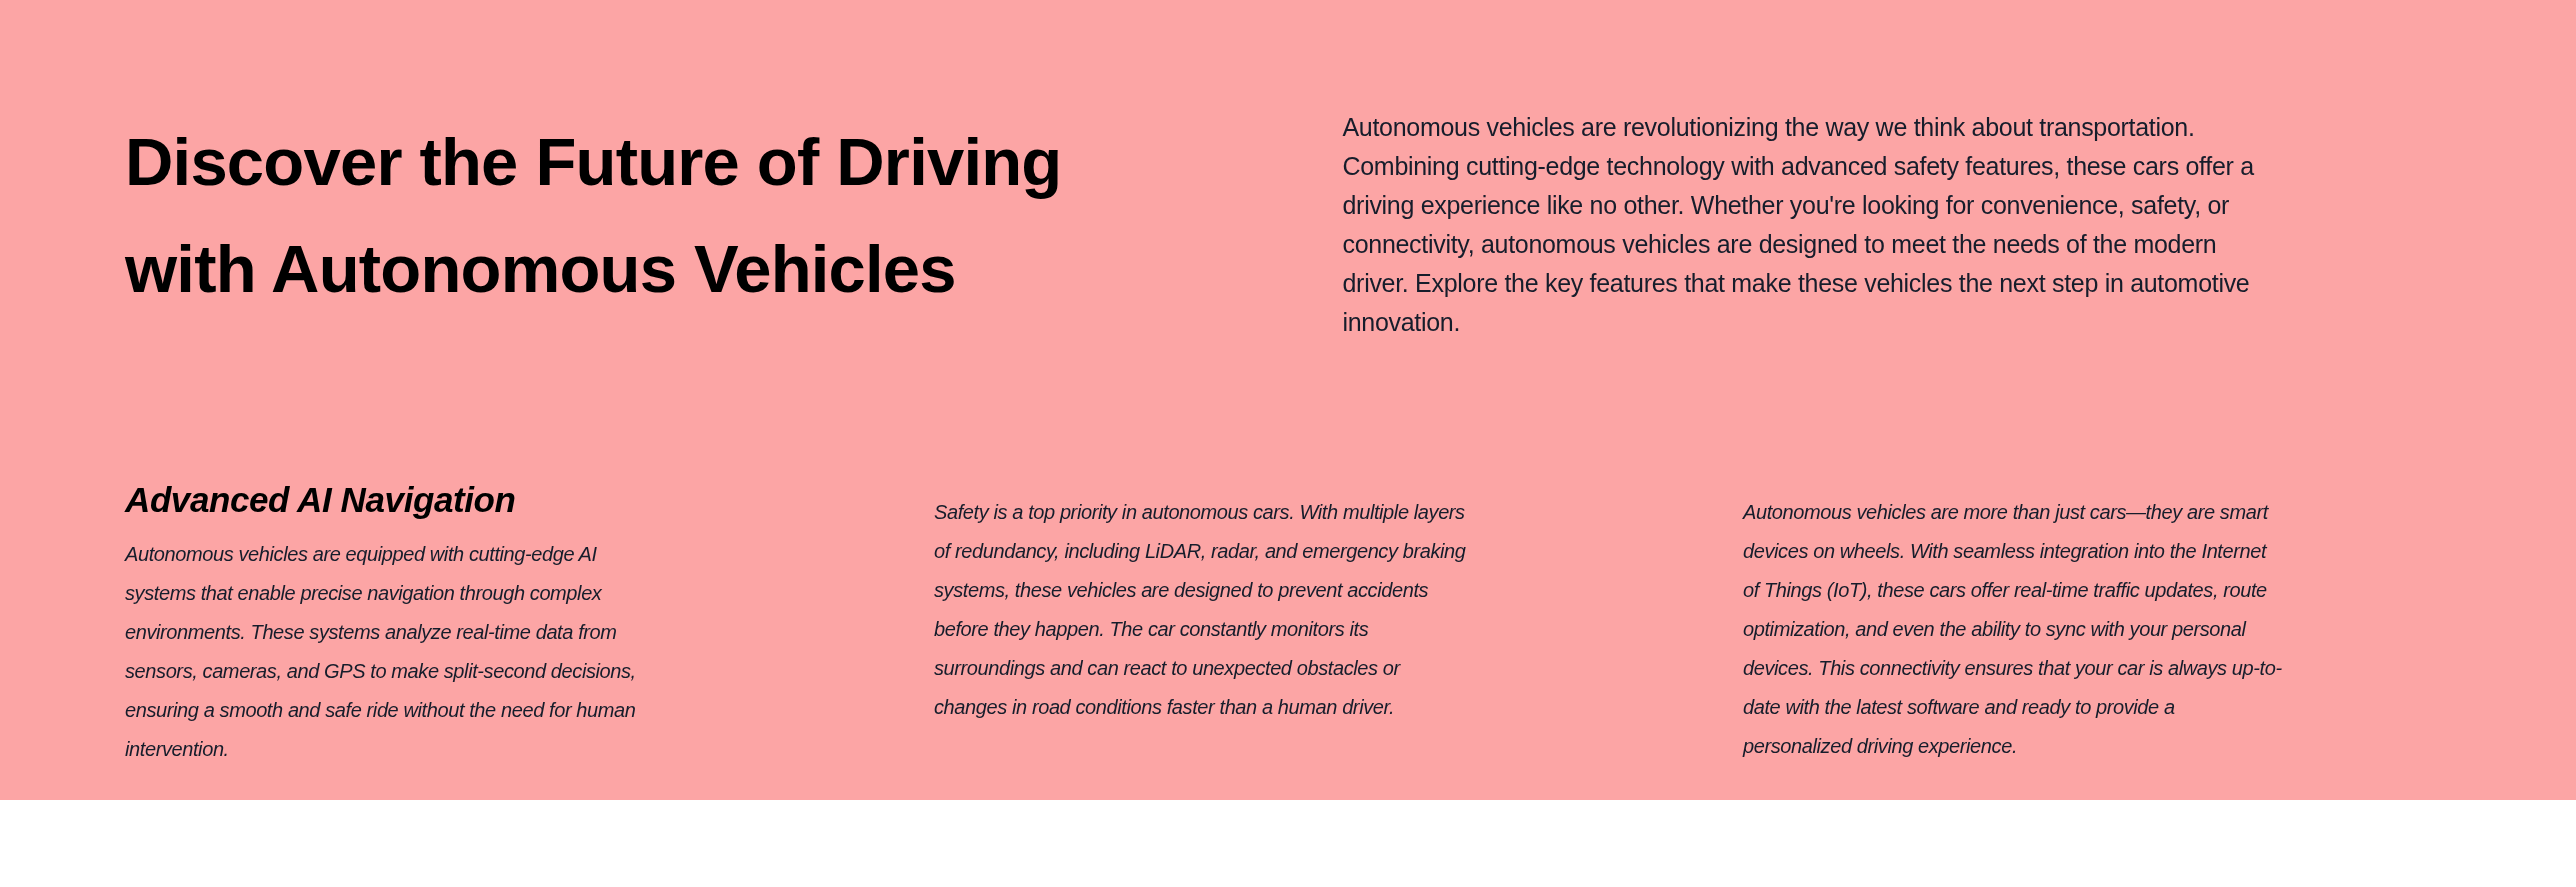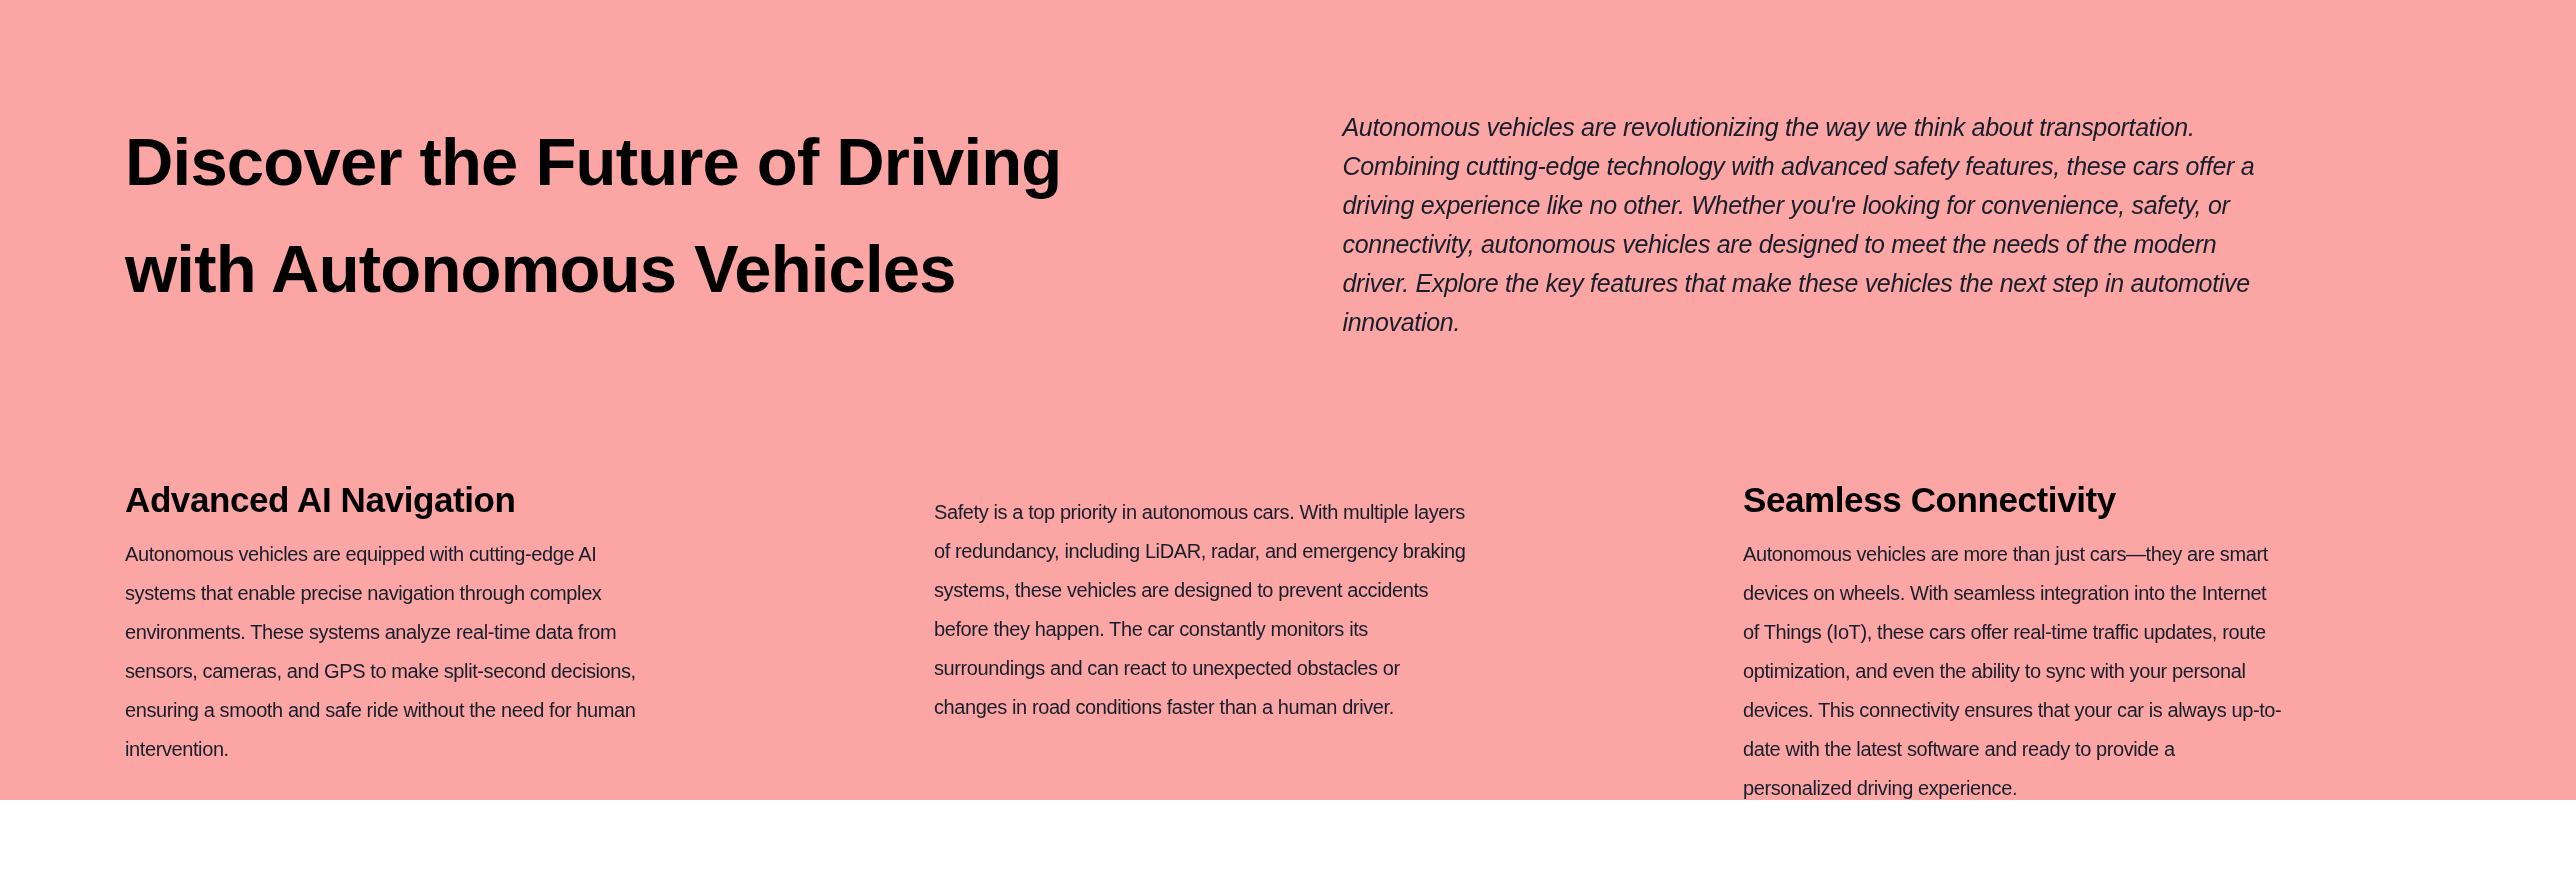--- a/index.html
+++ b/index.html
@@ -34,28 +34,28 @@
     color: #000000;
     white-space: pre-line;
   }
   .hero-intro {
     margin: 0;
     font-size: 25px;
     line-height: 39px;
     letter-spacing: -0.3px;
     color: #161d2b;
     white-space: pre;
-    font-style: italic;
   }
   
   .features {
     margin-top: 137px;
     display: grid;
     grid-template-columns: repeat(3, 1fr);
     column-gap: 100px;
+    font-style: italic;
   }
   .feature-title {
     margin: 0;
     font-size: 35px;
     font-weight: 700;
     line-height: 42px;
     letter-spacing: -0.4px;
     color: #000000;
     white-space: nowrap;
   }
@@ -100,21 +100,20 @@
       <article class="feature">
         <p class="feature-body">Safety is a top priority in autonomous cars. With multiple layers
 of redundancy, including LiDAR, radar, and emergency braking
 systems, these vehicles are designed to prevent accidents
 before they happen. The car constantly monitors its
 surroundings and can react to unexpected obstacles or
 changes in road conditions faster than a human driver.</p>
       </article>
 
       <article class="feature">
-        <h3 class="feature-title">Seamless Connectivity</h3>
         <p class="feature-body">Autonomous vehicles are more than just cars—they are smart
 devices on wheels. With seamless integration into the Internet
 of Things (IoT), these cars offer real-time traffic updates, route
 optimization, and even the ability to sync with your personal
 devices. This connectivity ensures that your car is always up-to-
 date with the latest software and ready to provide a
 personalized driving experience.</p>
       </article>
 
     </section>

